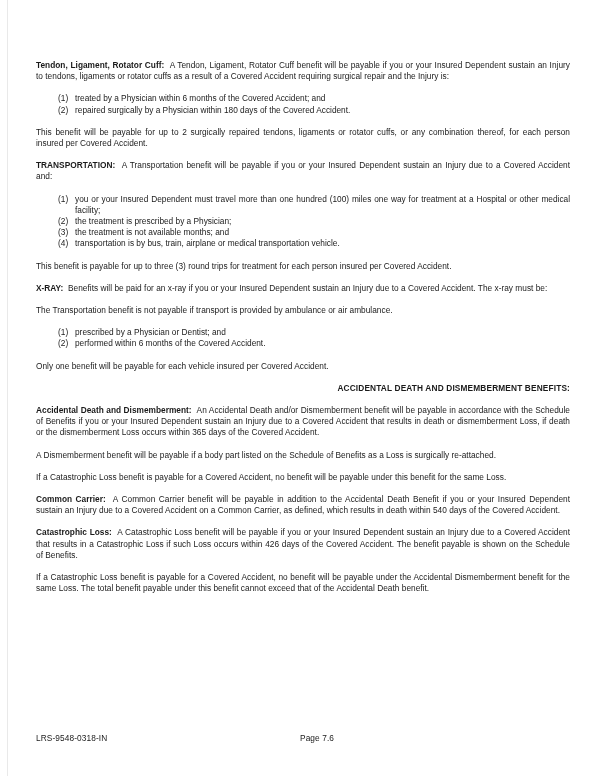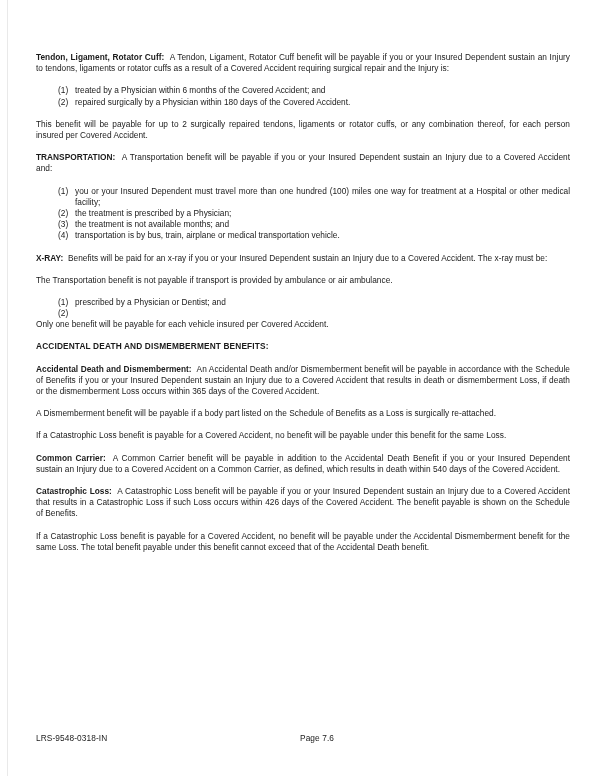--- a/index.html
+++ b/index.html
@@ -26,41 +26,41 @@
     position: absolute;
     left: 7px;
     top: 0;
     width: 1px;
     height: 776px;
     background: #e9e9e9;
   }
   .content {
     position: absolute;
     left: 36px;
-    top: 52px;
+    top: 60px;
     width: 534px;
   }
   p.body {
     margin: 0 0 11px 0;
     font-size: 8.3px;
     line-height: 11.2px;
     text-align: justify;
     text-justify: inter-word;
     letter-spacing: 0.02px;
   }
   p.body:last-child { margin-bottom: 0; }
   .run-in {
     font-weight: bold;
   }
   h2.section-head {
     margin: 0 0 11px 0;
     font-size: 8.3px;
     line-height: 11.2px;
     font-weight: bold;
-    text-align: left;
+    text-align: right;
     letter-spacing: 0.15px;
   }
   ol.numlist {
     list-style: none;
     margin: 0 0 11px 0;
     padding: 0;
   }
   ol.numlist li {
     position: relative;
     font-size: 8.3px;
@@ -122,27 +122,28 @@
 
     <p class="body"><span class="run-in">TRANSPORTATION:</span>&nbsp;&nbsp;<span>A Transportation benefit will be payable if you or your Insured Dependent sustain an Injury due to a Covered Accident and:</span></p>
 
     <ol class="numlist">
       <li class="just"><span class="marker">(1)</span><span>you or your Insured Dependent must travel more than one hundred (100) miles one way for treatment at a Hospital or other medical facility;</span></li>
       <li><span class="marker">(2)</span><span>the treatment is prescribed by a Physician;</span></li>
       <li><span class="marker">(3)</span><span>the treatment is not available months; and</span></li>
       <li><span class="marker">(4)</span><span>transportation is by bus, train, airplane or medical transportation vehicle.</span></li>
     </ol>
 
+    <p class="body">This benefit is payable for up to three (3) round trips for treatment for each person insured per Covered Accident.</p>
     <p class="body"><span class="run-in">X-RAY:</span>&nbsp;&nbsp;<span>Benefits will be paid for an x-ray if you or your Insured Dependent sustain an Injury due to a Covered Accident. The x-ray must be:</span></p>
 
     <p class="body">The Transportation benefit is not payable if transport is provided by ambulance or air ambulance.</p>
 
     <ol class="numlist">
       <li><span class="marker">(1)</span><span>prescribed by a Physician or Dentist; and</span></li>
-      <li><span class="marker">(2)</span></li>
+      <li><span class="marker">(2)</span><span>performed within 6 months of the Covered Accident.</span></li>
     </ol>
 
     <p class="body">Only one benefit will be payable for each vehicle insured per Covered Accident.</p>
 
     <h2 class="section-head">ACCIDENTAL DEATH AND DISMEMBERMENT BENEFITS:</h2>
 
     <p class="body"><span class="run-in">Accidental Death and Dismemberment:</span>&nbsp;&nbsp;<span>An Accidental Death and/or Dismemberment benefit will be payable in accordance with the Schedule of Benefits if you or your Insured Dependent sustain an Injury due to a Covered Accident that results in death or dismemberment Loss, if death or the dismemberment Loss occurs within 365 days of the Covered Accident.</span></p>
 
     <p class="body">A Dismemberment benefit will be payable if a body part listed on the Schedule of Benefits as a Loss is surgically re-attached.</p>
 

